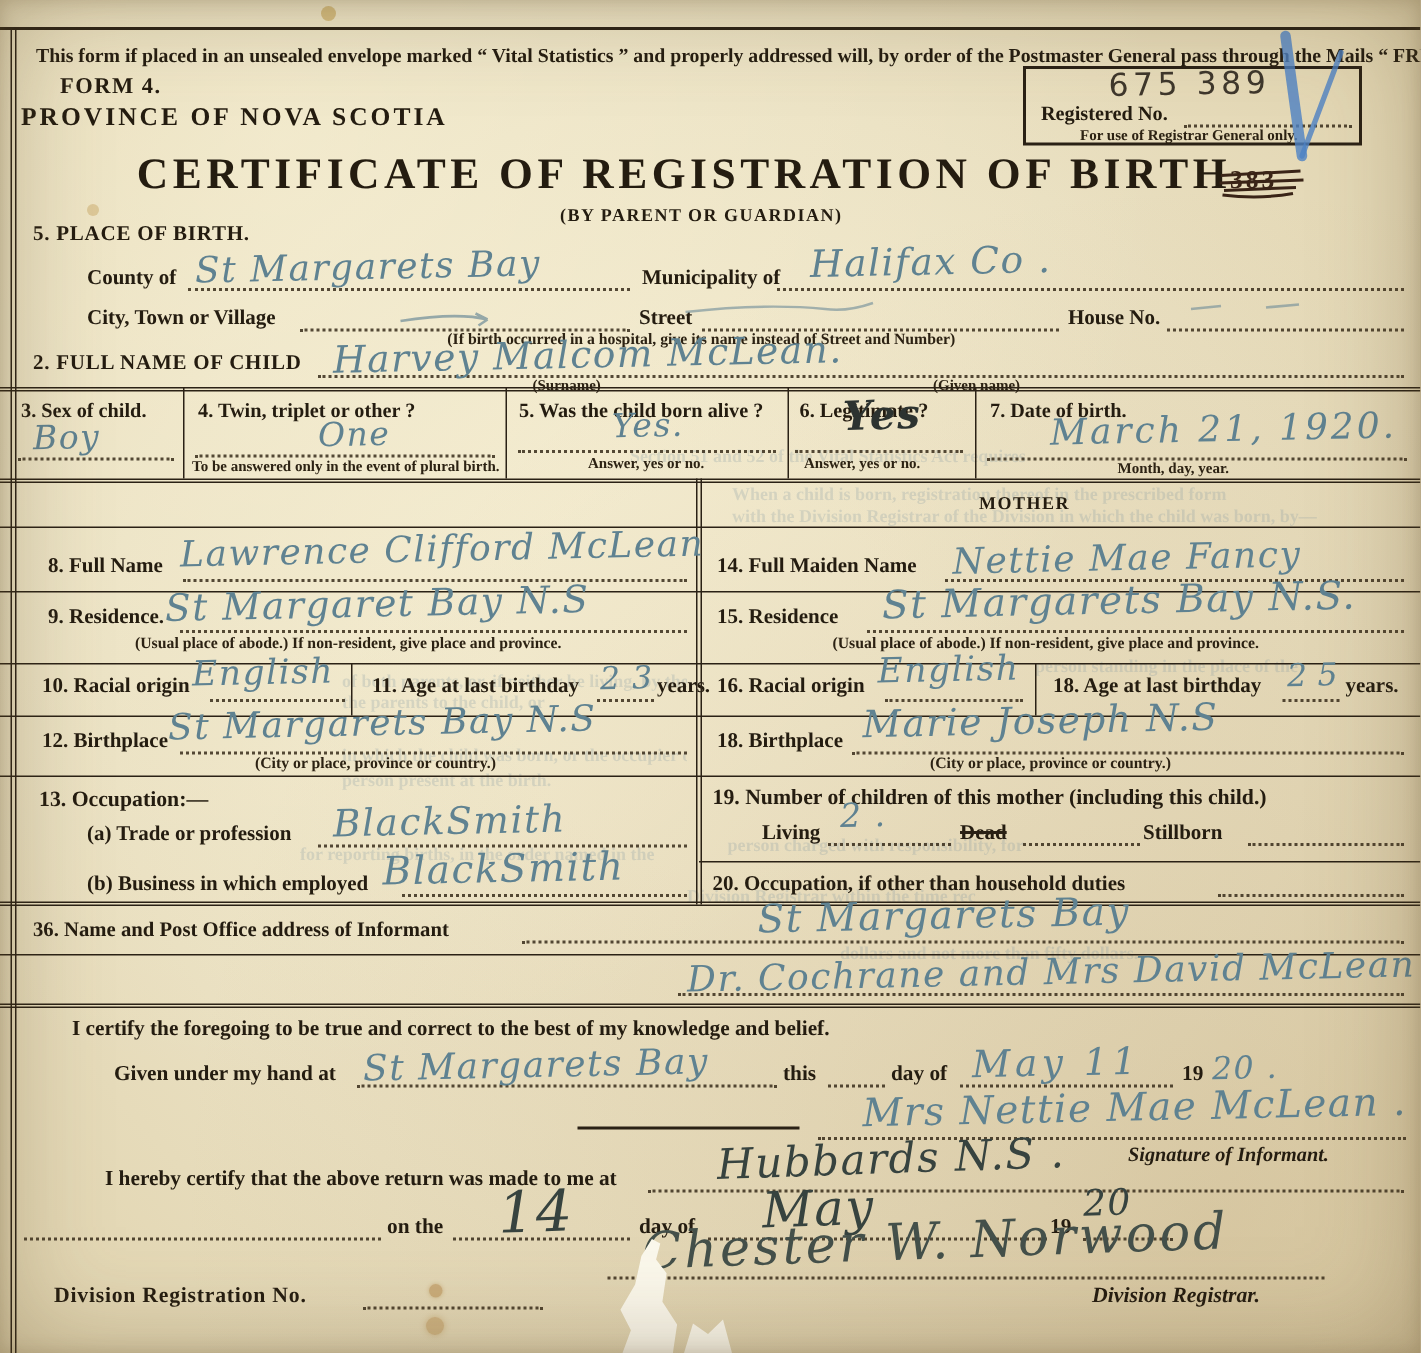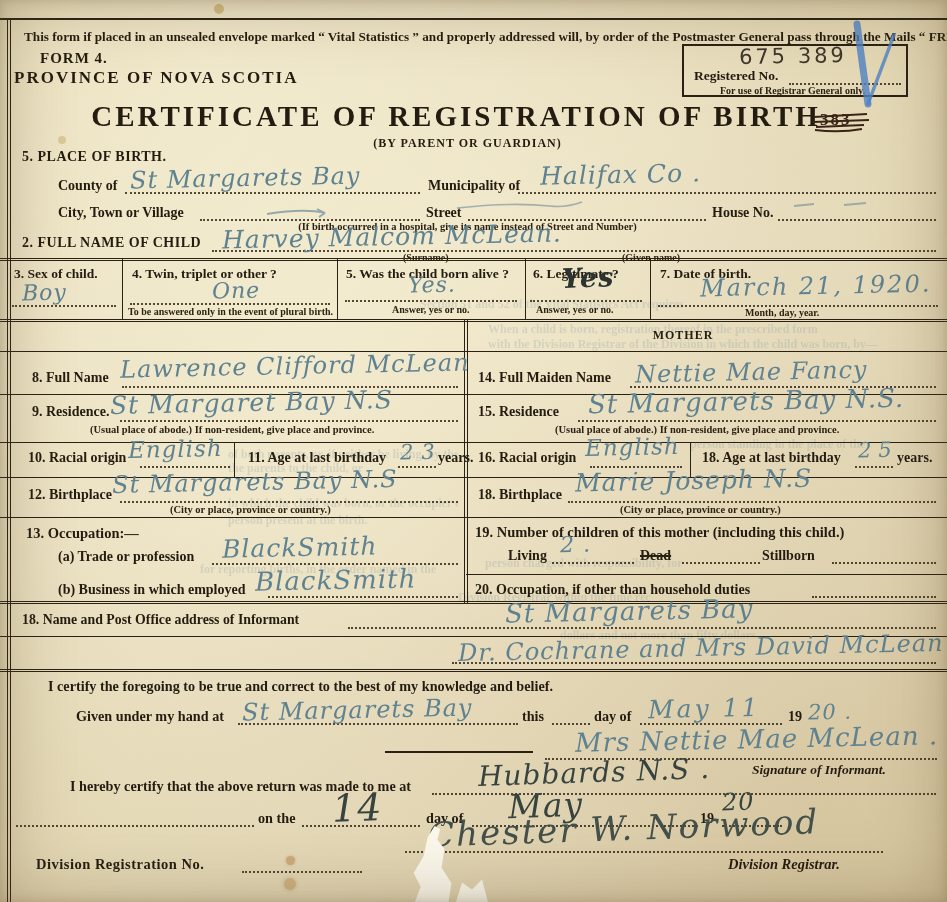--- a/index.html
+++ b/index.html
@@ -109,21 +109,21 @@
     <path d="M2,10 Q55,4 95,8 Q110,10 127,4" stroke="#6d8b98" stroke-width="1.6" fill="none" opacity=".6"></path>
   </svg>
   <svg class="mark" style="left:792px; top:200px;" width="80" height="10" viewBox="0 0 80 10">
     <path d="M2,6 L22,4 M52,5 L74,3" stroke="#6d8b98" stroke-width="1.8" fill="none" opacity=".6"></path>
   </svg>
   <div class="abs note" style="left:0; top:221px; width:935px; text-align:center; font-size:10.5px;">(If birth occurred in a hospital, give its name instead of Street and Number)</div>
 
   <div class="abs lbl" style="left:22px; top:235px; font-size:14px; letter-spacing:.5px;">2. FULL NAME OF CHILD</div>
   <div class="dot" style="left:212px; top:250px; width:724px;"></div>
   <span class="abs hw" style="left:222px; top:222px; font-size:25px;">Harvey Malcom McLean.</span>
-  <div class="abs note" style="left:355px; top:252px; font-size:10px;margin-left:48px;">(Surname)</div>
+  <div class="abs note" style="left:355px; top:252px; font-size:10px;">(Surname)</div>
   <div class="abs note" style="left:622px; top:252px; font-size:10px;">(Given name)</div>
 
   <div class="dln" style="left:0; top:258px; width:947px;"></div>
   <div class="dln" style="left:0; top:319px; width:947px;"></div>
   <div class="vln" style="left:122px; top:258px; height:61px;"></div>
   <div class="vln" style="left:337px; top:258px; height:61px;"></div>
   <div class="vln" style="left:525px; top:258px; height:61px;"></div>
   <div class="vln" style="left:650px; top:258px; height:61px;"></div>
 
   <div class="abs lbl" style="left:14px; top:266px; font-size:13.5px;">3. Sex of child.</div>
@@ -215,21 +215,21 @@
   <span class="abs hw" style="left:560px; top:532px; font-size:22px;">2 .</span>
   <div class="abs lbl struck" style="left:640px; top:548px; font-size:14px;">Dead</div>
   <div class="dot" style="left:682px; top:562px; width:78px;"></div>
   <div class="abs lbl" style="left:762px; top:548px; font-size:14px;">Stillborn</div>
   <div class="dot" style="left:832px; top:562px; width:104px;"></div>
   <div class="ln" style="left:466px; top:574px; width:481px; height:1.2px;"></div>
   <div class="abs lbl" style="left:475px; top:582px; font-size:14px;">20. Occupation, if other than household duties</div>
   <div class="dot" style="left:812px; top:596px; width:124px;"></div>
   <div class="dln" style="left:0; top:601px; width:947px;"></div>
 
-  <div class="abs lbl" style="left:22px; top:612px; font-size:13.8px;">18. Name and Post Office address of Informant</div>
+  <div class="abs lbl" style="left:22px; top:612px; font-size:13.8px;">36. Name and Post Office address of Informant</div>
   <div class="dot" style="left:348px; top:627px; width:588px;"></div>
   <span class="abs hw" style="left:505px; top:596px; font-size:26px;">St Margarets Bay</span>
   <div class="ln" style="left:0; top:636px; width:947px; height:1.2px;"></div>
   <div class="dot" style="left:452px; top:662px; width:484px;"></div>
   <span class="abs hw" style="left:458px; top:634px; font-size:24px;">Dr. Cochrane and  Mrs David McLean</span>
   <div class="dln" style="left:0; top:669px; width:947px;"></div>
 
   <div class="abs lbl" style="left:48px; top:678px; font-size:14.2px;">I certify the foregoing to be true and correct to the best of my knowledge and belief.</div>
 
   <div class="abs lbl" style="left:76px; top:708px; font-size:14.2px;">Given under my hand at</div>

